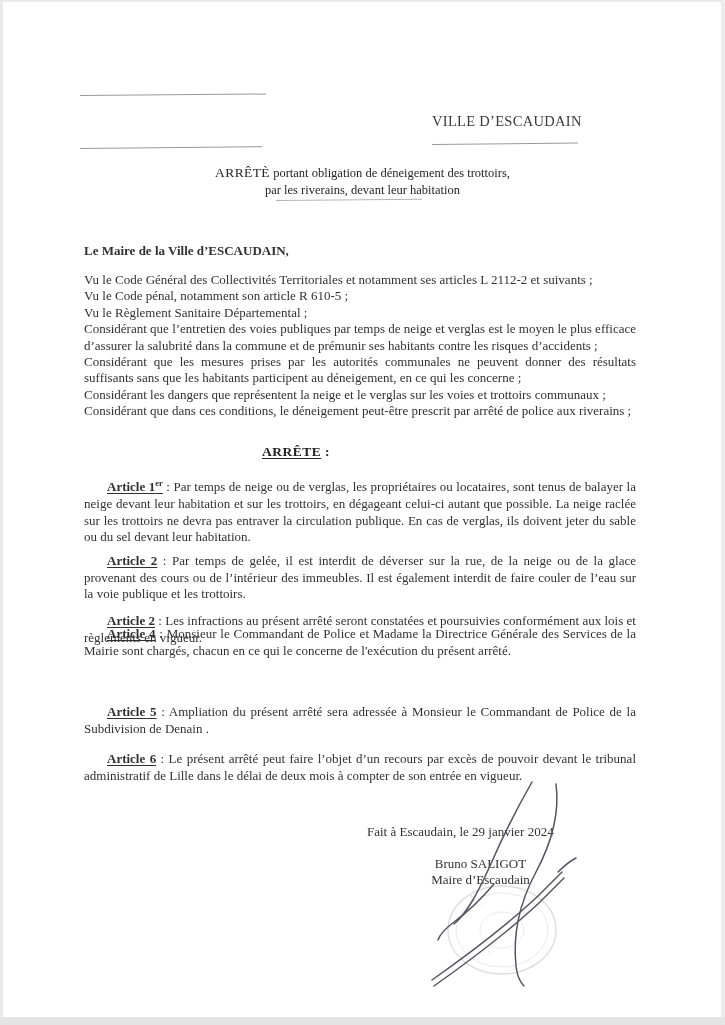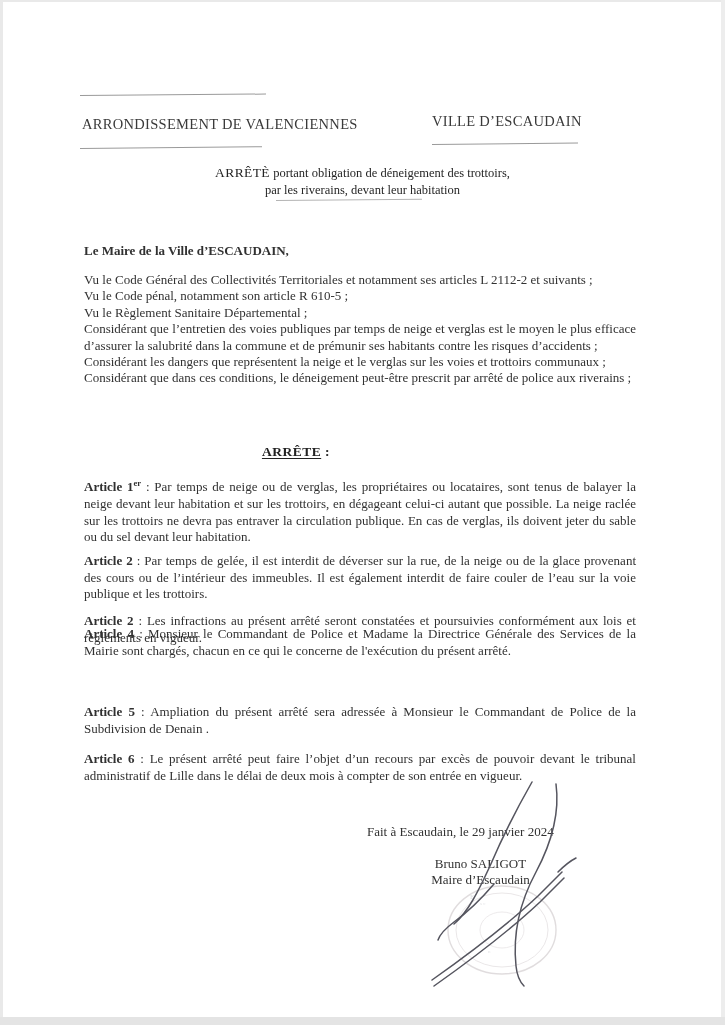--- a/index.html
+++ b/index.html
@@ -133,21 +133,23 @@
     left: 84px;
     width: 552px;
     font-size: 13px;
     line-height: 16.6px;
     text-align: justify;
     text-justify: inter-word;
     color: #313131;
   }
   .article .lbl {
     font-weight: bold;
+    text-decoration: underline;
     text-underline-offset: 2px;
+    margin-left: 23px;
   }
   .article .lbl sup { font-size: 8.5px; }
 
   .art-1 { top: 475px; }
   .art-2 { top: 553px; }
   .art-3 { top: 613px; }
   .art-4 { top: 626px; }
   .art-5 { top: 704px; }
   .art-6 { top: 751px; }
 
@@ -195,40 +197,40 @@
 
 <div class="scan-edge-top"></div>
 <div class="scan-edge-left"></div>
 <div class="scan-edge-right"></div>
 <div class="scan-edge-bottom"></div>
 
 <div class="page">
 
   <div class="rule rule-1"></div>
 
-  <div class="hdr-arrond">ARRONDISSEMENT DE VALENCIENNES</div>
   <div class="hdr-ville">VILLE D’ESCAUDAIN</div>
   <div class="rule rule-2"></div>
   <div class="rule rule-3"></div>
 
   <div class="title-block">
     <div>
       <span class="kw">ARRÊTÈ</span><span> portant obligation de déneigement des trottoirs,</span>
     </div>
     <div>par les riverains, devant leur habitation</div>
   </div>
   <div class="rule rule-4"></div>
 
   <div class="intro">Le Maire de la Ville d’ESCAUDAIN,</div>
 
   <div class="vu-block">
     <div>Vu le Code Général des Collectivités Territoriales et notamment ses articles L 2112-2 et suivants ;</div>
     <div>Vu le Code pénal, notamment son article R 610-5 ;</div>
     <div>Vu le Règlement Sanitaire Départemental ;</div>
     <div class="justified">Considérant que l’entretien des voies publiques par temps de neige et verglas est le moyen le plus efficace d’assurer la salubrité dans la commune et de prémunir ses habitants contre les risques d’accidents ;</div>
+    <div class="justified">Considérant que les mesures prises par les autorités communales ne peuvent donner des résultats suffisants sans que les habitants participent au déneigement, en ce qui les concerne ;</div>
     <div>Considérant les dangers que représentent la neige et le verglas sur les voies et trottoirs communaux ;</div>
     <div>Considérant que dans ces conditions, le déneigement peut-être prescrit par arrêté de police aux riverains ;</div>
   </div>
 
   <div class="arrete-head">
     <span class="u">ARRÊTE</span><span> :</span>
   </div>
 
   <div class="article art-1">
     <span class="lbl"><span>Article 1</span><sup>er</sup></span><span> : Par temps de neige ou de verglas, les propriétaires ou locataires, sont tenus de balayer la neige devant leur habitation et sur les trottoirs, en dégageant celui-ci autant que possible. La neige raclée sur les trottoirs ne devra pas entraver la circulation publique. En cas de verglas, ils doivent jeter du sable ou du sel devant leur habitation.</span>

